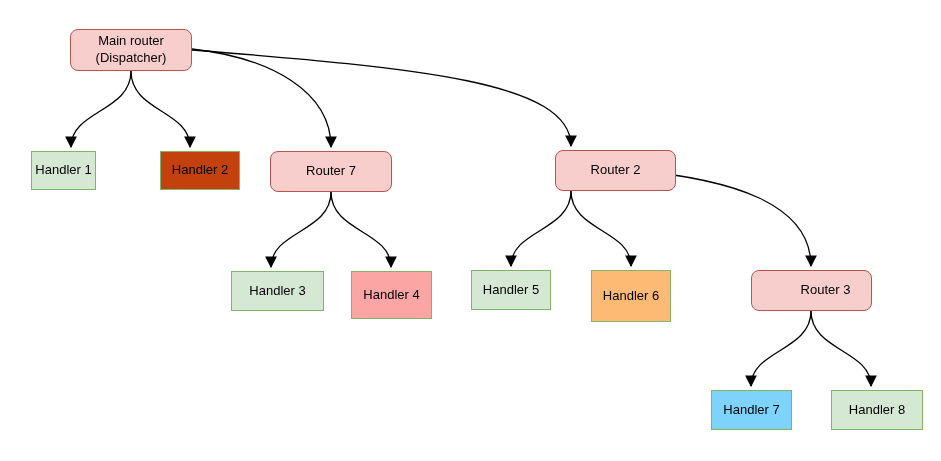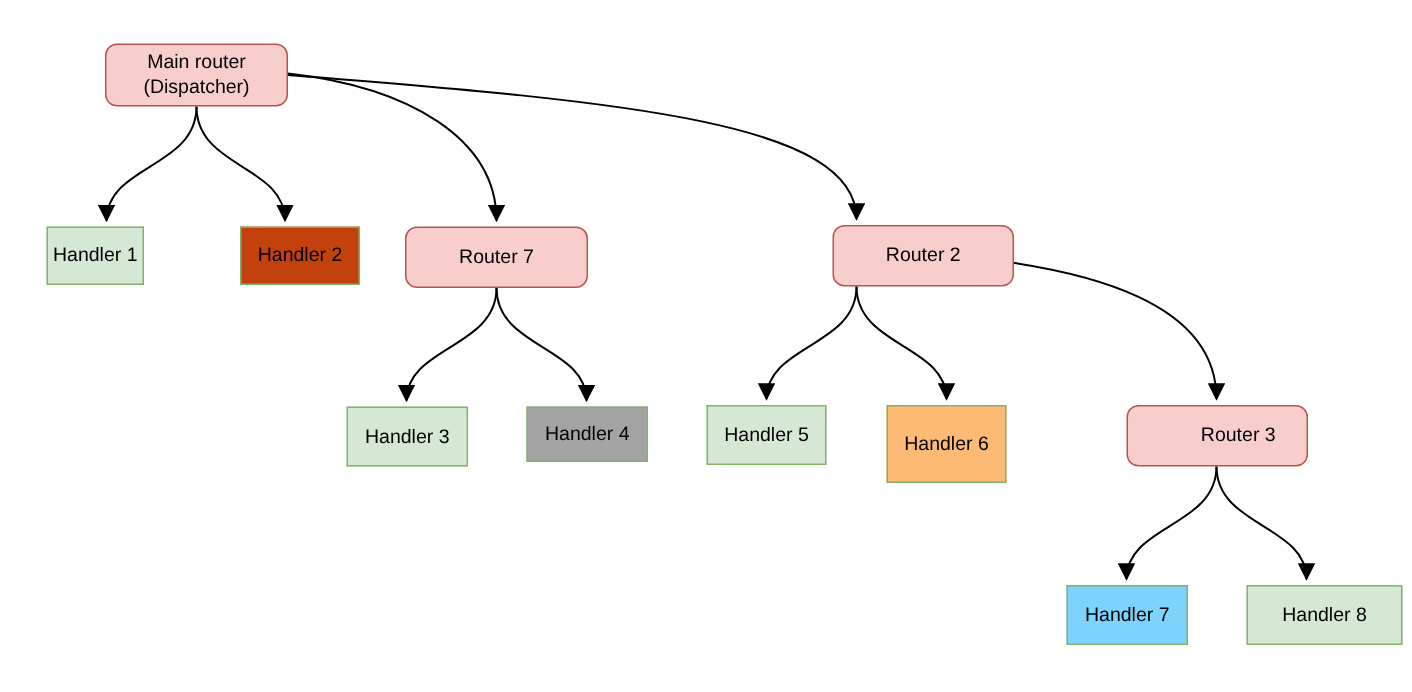--- a/index.html
+++ b/index.html
@@ -84,35 +84,35 @@
       </div>
       <div class="node handler" style="left: 150px; top: 151px; width: 80px; height: 39px; background: #c2410c; border-color: rgb(130, 179, 102); margin-left: 10px;">
         <div>Handler 2</div>
       </div>
       <div class="node router" style="left: 270px; top: 151px; width: 122px; height: 41px; background: rgb(248, 206, 204); border-color: rgb(184, 84, 80);">
         <div>Router 7</div>
       </div>
       <div class="node router" style="left: 511px; top: 150px; width: 121px; height: 41px; background: rgb(248, 206, 204); border-color: rgb(184, 84, 80); margin-left: 44px;">
         <div>Router 2</div>
       </div>
-      <div class="node handler" style="left: 231px; top: 271px; width: 81px; height: 40px; background: rgb(213, 232, 212); border-color: rgb(130, 179, 102);">
+      <div class="node handler" style="left: 231px; top: 271px; width: 93px; height: 40px; background: rgb(213, 232, 212); border-color: rgb(130, 179, 102);">
         <div>Handler 3</div>
       </div>
-      <div class="node handler" style="left: 351px; top: 271px; width: 81px; height: 37px; background: #a3a3a3; border-color: rgb(130, 179, 102);">
+      <div class="node handler" style="left: 351px; top: 271px; width: 81px; height: 48px; background: #fca5a5; border-color: rgb(130, 179, 102);">
         <div>Handler 4</div>
       </div>
       <div class="node handler" style="left: 471px; top: 270px; width: 80px; height: 40px; background: rgb(213, 232, 212); border-color: rgb(130, 179, 102); text-align: center;">
         <div>Handler 5</div>
       </div>
       <div class="node handler" style="left: 591px; top: 270px; width: 80px; height: 52px; background: #fdba74; border-color: rgb(130, 179, 102);">
         <div>Handler 6</div>
       </div>
       <div class="node router" style="left: 751px; top: 270px; width: 121px; height: 41px; background: rgb(248, 206, 204); border-color: rgb(184, 84, 80); padding-left: 28px;">
         <div>Router 3</div>
       </div>
       <div class="node handler" style="left: 711px; top: 390px; width: 81px; height: 40px; background: #7dd3fc; border-color: rgb(130, 179, 102);">
         <div>Handler 7</div>
       </div>
-      <div class="node handler" style="left: 831px; top: 390px; width: 104px; height: 40px; background: rgb(213, 232, 212); border-color: rgb(130, 179, 102);">
+      <div class="node handler" style="left: 831px; top: 390px; width: 92px; height: 40px; background: rgb(213, 232, 212); border-color: rgb(130, 179, 102);">
         <div>Handler 8</div>
       </div>
     </div>
 </div>
 
 </body></html>

